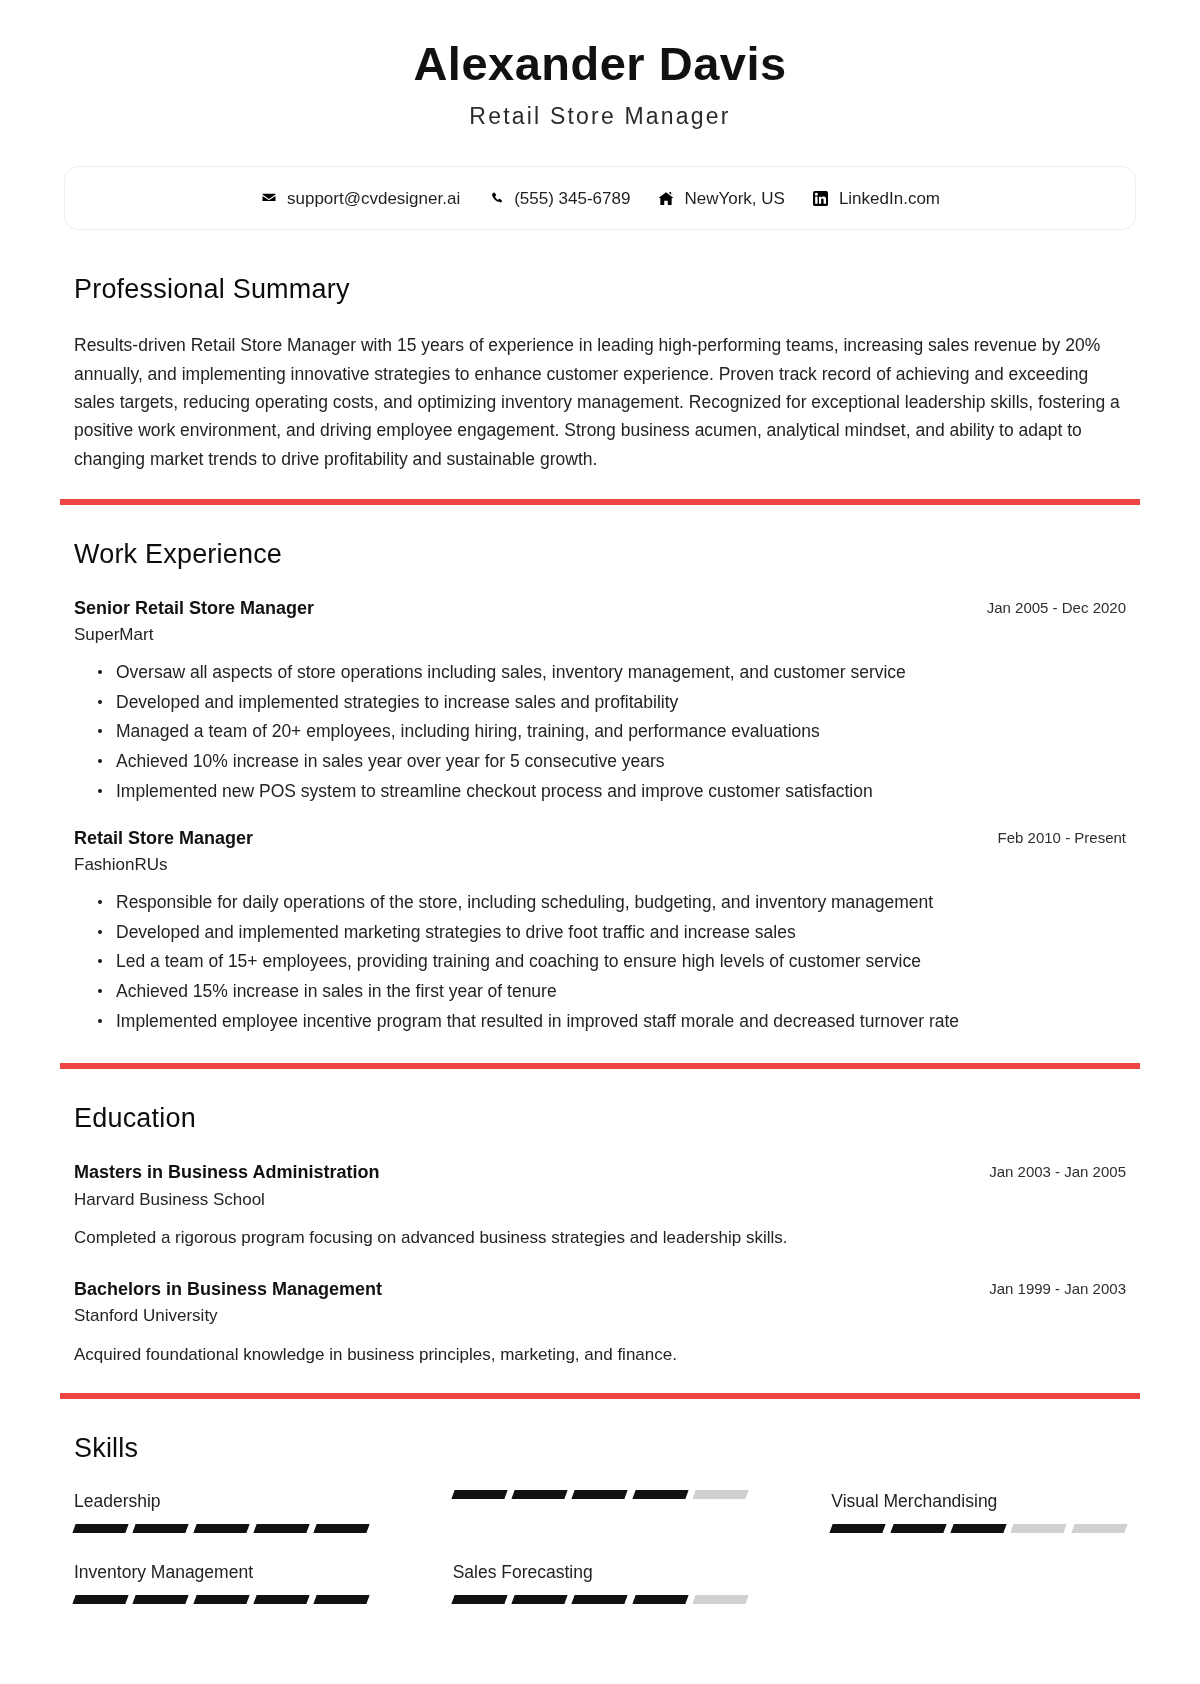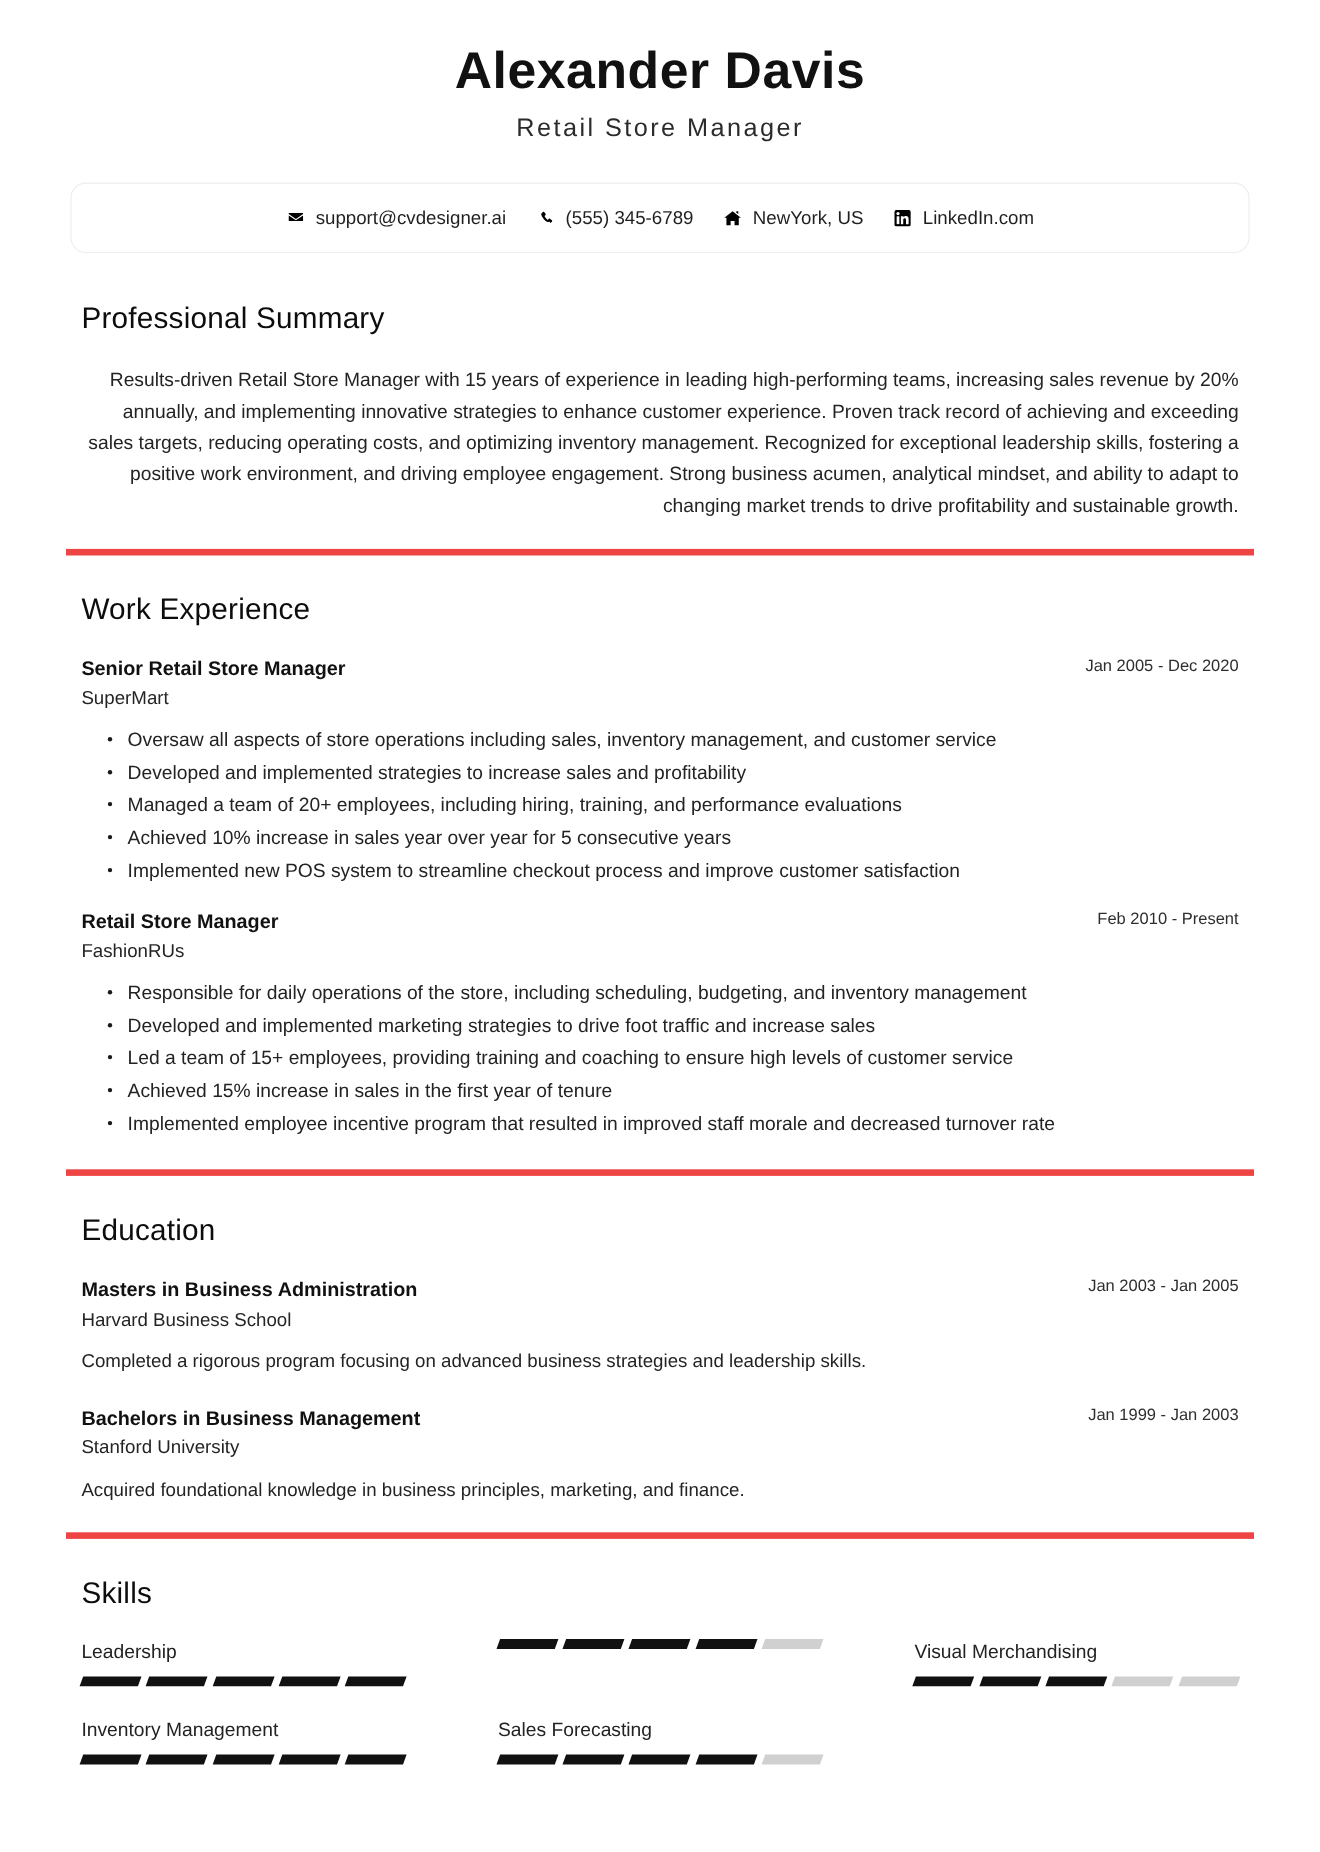--- a/index.html
+++ b/index.html
@@ -93,31 +93,31 @@
     letter-spacing: 0.2px;
     margin: 0 0 26px 0;
     line-height: 1.15;
   }
 
   .summary-text {
     font-size: 17.5px;
     line-height: 1.62;
     color: #232323;
     margin: 0;
-    text-align: right;
+    text-align: left;
   }
 
   
   .entry { margin-bottom: 22px; }
   .entry:last-child { margin-bottom: 0; }
 
   .entry-head {
     display: flex;
     justify-content: space-between;
-    align-items: flex-start;
+    align-items: center;
     gap: 36px;
   }
   .entry-role {
     font-size: 18px;
     font-weight: 700;
     color: #111111;
     line-height: 1.35;
   }
   .entry-date {
     font-size: 15px;

